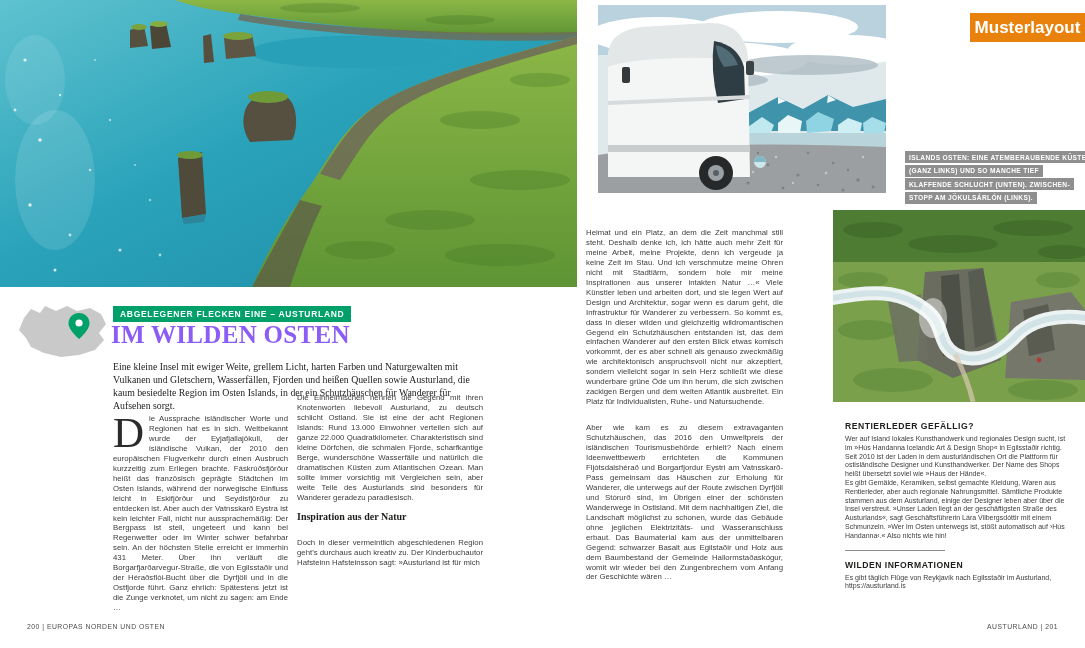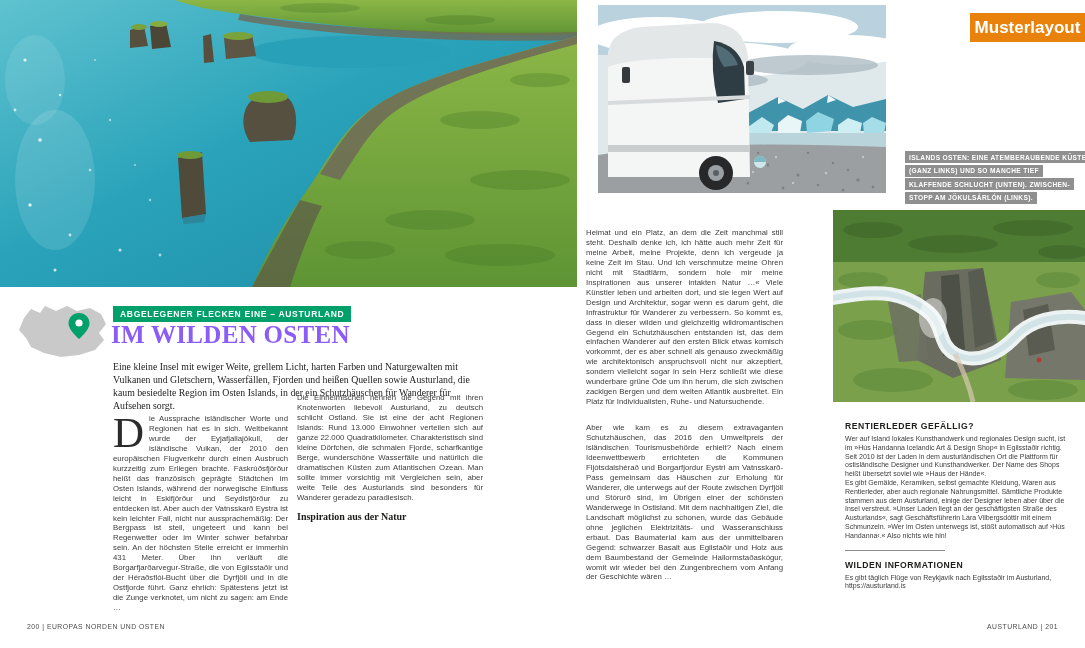--- a/index.html
+++ b/index.html
@@ -169,20 +169,21 @@
 
   <p class="intro">Eine kleine Insel mit ewiger Weite, grellem Licht, harten Farben und Naturgewalten mit Vulkanen und Gletschern, Wasserfällen, Fjorden und heißen Quellen sowie Austurland, die kaum besiedelte Region im Osten Islands, in der ein Schutzhäuschen für Wanderer für Aufsehen sorgt.</p>
 
   <div class="bodytext col1">
     <span class="dropcap">D</span><span>ie Aussprache isländischer Worte und Regionen hat es in sich. Weltbekannt wurde der Eyjafjallajökull, der isländische Vulkan, der 2010 den europäischen Flugverkehr durch einen Ausbruch kurzzeitig zum Erliegen brachte. Fáskrúðsfjörður heißt das französisch geprägte Städtchen im Osten Islands, während der norwegische Einfluss leicht in Eskifjörður und Seydisfjörður zu entdecken ist. Aber auch der Vatnsskarð Eystra ist kein leichter Fall, nicht nur aussprachemäßig: Der Bergpass ist steil, ungeteert und kann bei Regenwetter oder im Winter schwer befahrbar sein. An der höchsten Stelle erreicht er immerhin 431 Meter. Über ihn verläuft die Borgarfjarðarvegur-Straße, die von Egilsstaðir und der Héraðsflói-Bucht über die Dyrfjöll und in die Ostfjorde führt. Ganz ehrlich: Spätestens jetzt ist die Zunge verknotet, um nicht zu sagen: am Ende …</span>
   </div>
 
   <div class="bodytext col2">
     <p>Die Einheimischen nennen die Gegend mit ihren Knotenworten liebevoll Austurland, zu deutsch schlicht Ostland. Sie ist eine der acht Regionen Islands: Rund 13.000 Einwohner verteilen sich auf ganze 22.000 Quadratkilometer. Charakteristisch sind kleine Dörfchen, die schmalen Fjorde, scharfkantige Berge, wunderschöne Wasserfälle und natürlich die dramatischen Küsten zum Atlantischen Ozean. Man sollte immer vorsichtig mit Vergleichen sein, aber weite Teile des Austurlands sind besonders für Wanderer geradezu paradiesisch.</p>
     <h3 class="subhead">Inspiration aus der Natur</h3>
+    <p class="para2">Doch in dieser vermeintlich abgeschiedenen Region geht's durchaus auch kreativ zu. Der Kinderbuchautor Hafsteinn Hafsteinsson sagt: »Austurland ist für mich</p>
   </div>
 
   <div class="footer footer-left">200 | EUROPAS NORDEN UND OSTEN</div>
 
   <div class="photo photo-camper">
     <svg viewBox="0 0 288 188" preserveAspectRatio="none">
       <rect width="288" height="188" fill="#dfe9ec"></rect>
       <rect width="288" height="50" fill="#b9d2dd"></rect>
       <g fill="#ffffff">
         <ellipse cx="60" cy="30" rx="70" ry="18"></ellipse>

